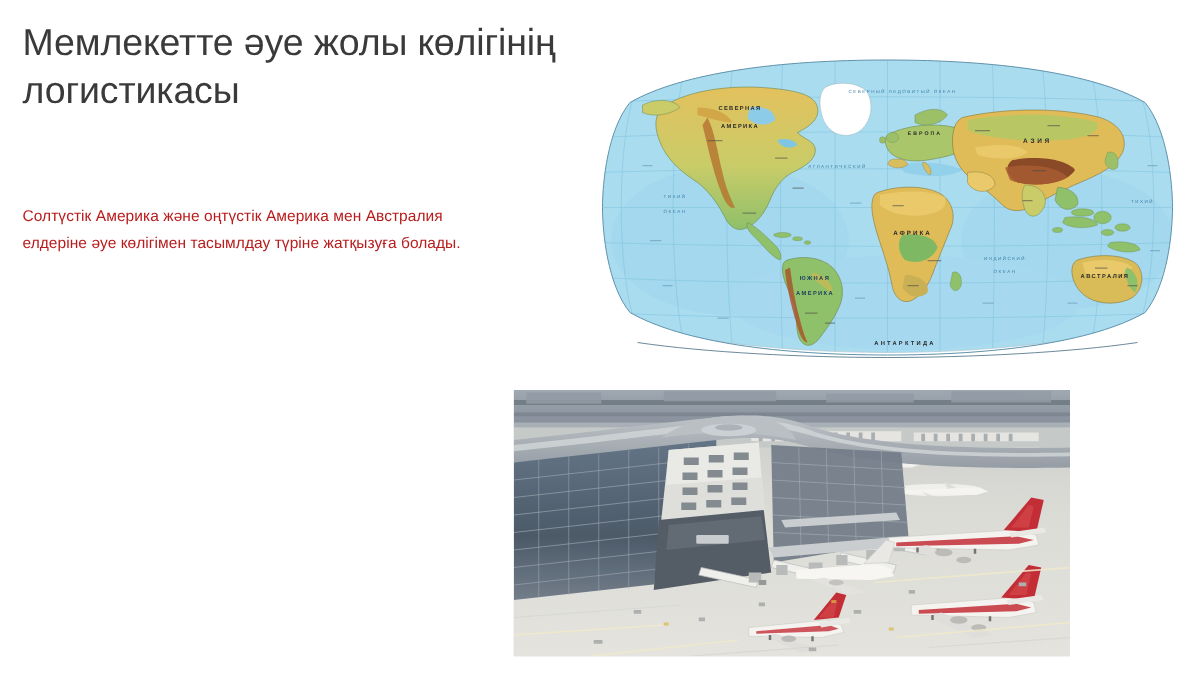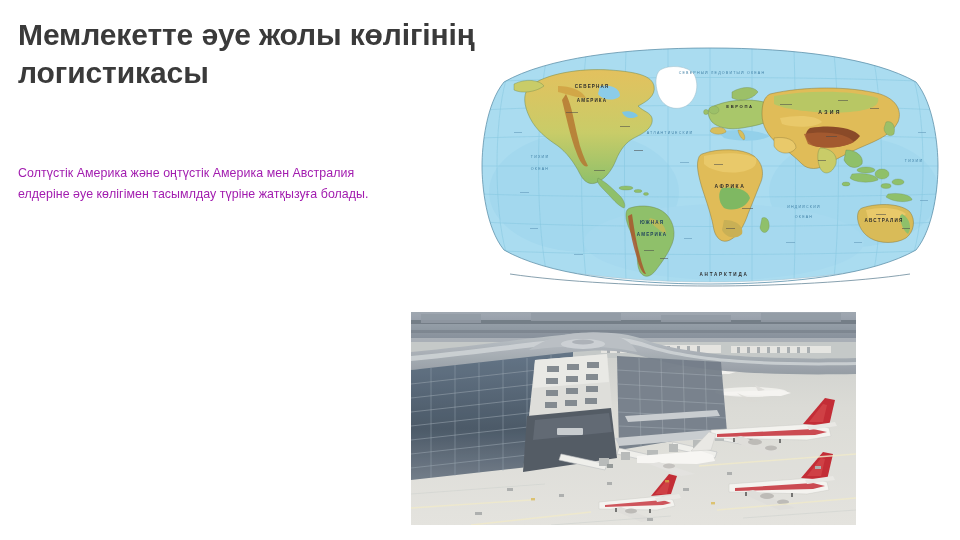--- a/index.html
+++ b/index.html
@@ -47,32 +47,32 @@
   #airport-figure svg { display: block; width: 100%; height: 100%; }
 
   
   #title {
     position: absolute;
     left: 18px;
     top: 16px;
     width: 600px;
     font-size: 30px;
     line-height: 1.28;
-    font-weight: 700;
+    font-weight: 400;
     color: #3a3a3a;
     letter-spacing: -0.1px;
     white-space: pre-line;
   }
 
   
   .body-para {
     position: absolute;
     font-size: 12.4px;
     line-height: 1.72;
-    color: #a21caf;
+    color: #b91c1c;
     letter-spacing: 0.05px;
     white-space: pre-line;
   }
   #para-1 { left: 18px; top: 163px; width: 452px; }
   #para-2 { left: 22px; top: 268px; width: 440px; }
 </style>
 </head>
 <body>
 
 <div id="slide">

